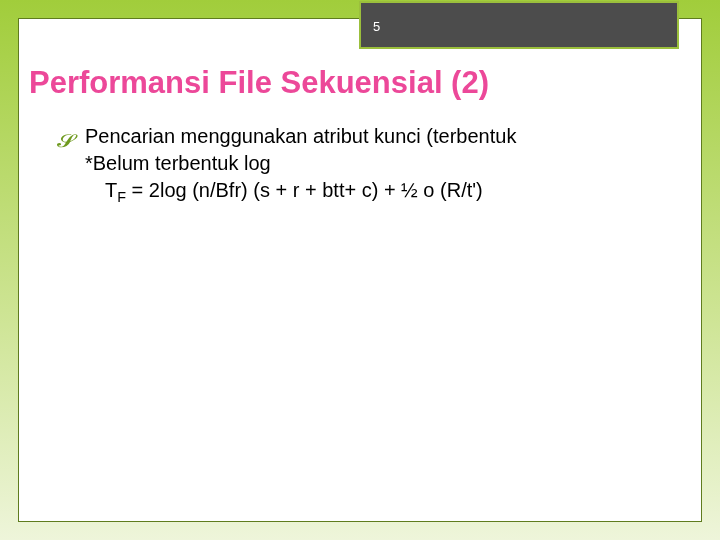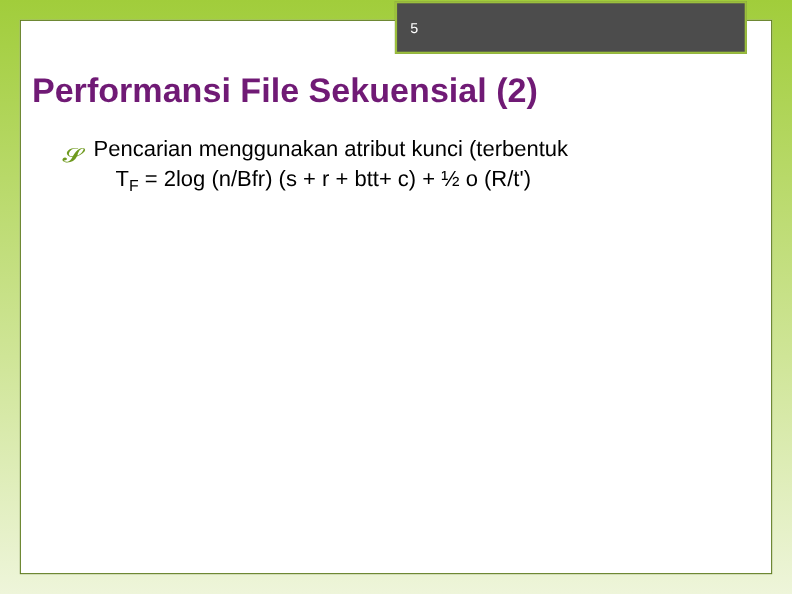--- a/index.html
+++ b/index.html
@@ -44,21 +44,21 @@
     font-size: 13px;
     font-family: Arial, sans-serif;
   }
   .title {
     position: absolute;
     top: 46px;
     left: 10px;
     right: 10px;
     font-size: 31px;
     font-weight: bold;
-    color: #701a75;
+    color: #ec4899;
     font-family: Arial, sans-serif;
   }
   .body {
     position: absolute;
     top: 104px;
     left: 40px;
     right: 40px;
     font-size: 20px;
     color: #000;
     line-height: 1.35;
@@ -95,20 +95,21 @@
     <div class="title">Performansi File Sekuensial (2)</div>
 
     <div class="body">
 
       <div class="bullet">
         <span class="bullet-icon">𝓢</span>
         <span>Pencarian</span><span> menggunakan atribut kunci (terbentuk</span>
       </div>
 
 
+      <div class="ind1">*Belum terbentuk log</div>
 
 
 
 
       <div class="ind2">
         <span>T</span><span class="sub">F</span><span> = 2log (n/Bfr) (s + r + btt+ c) + ½ o (R/t')</span>
       </div>
 
     </div>
 

